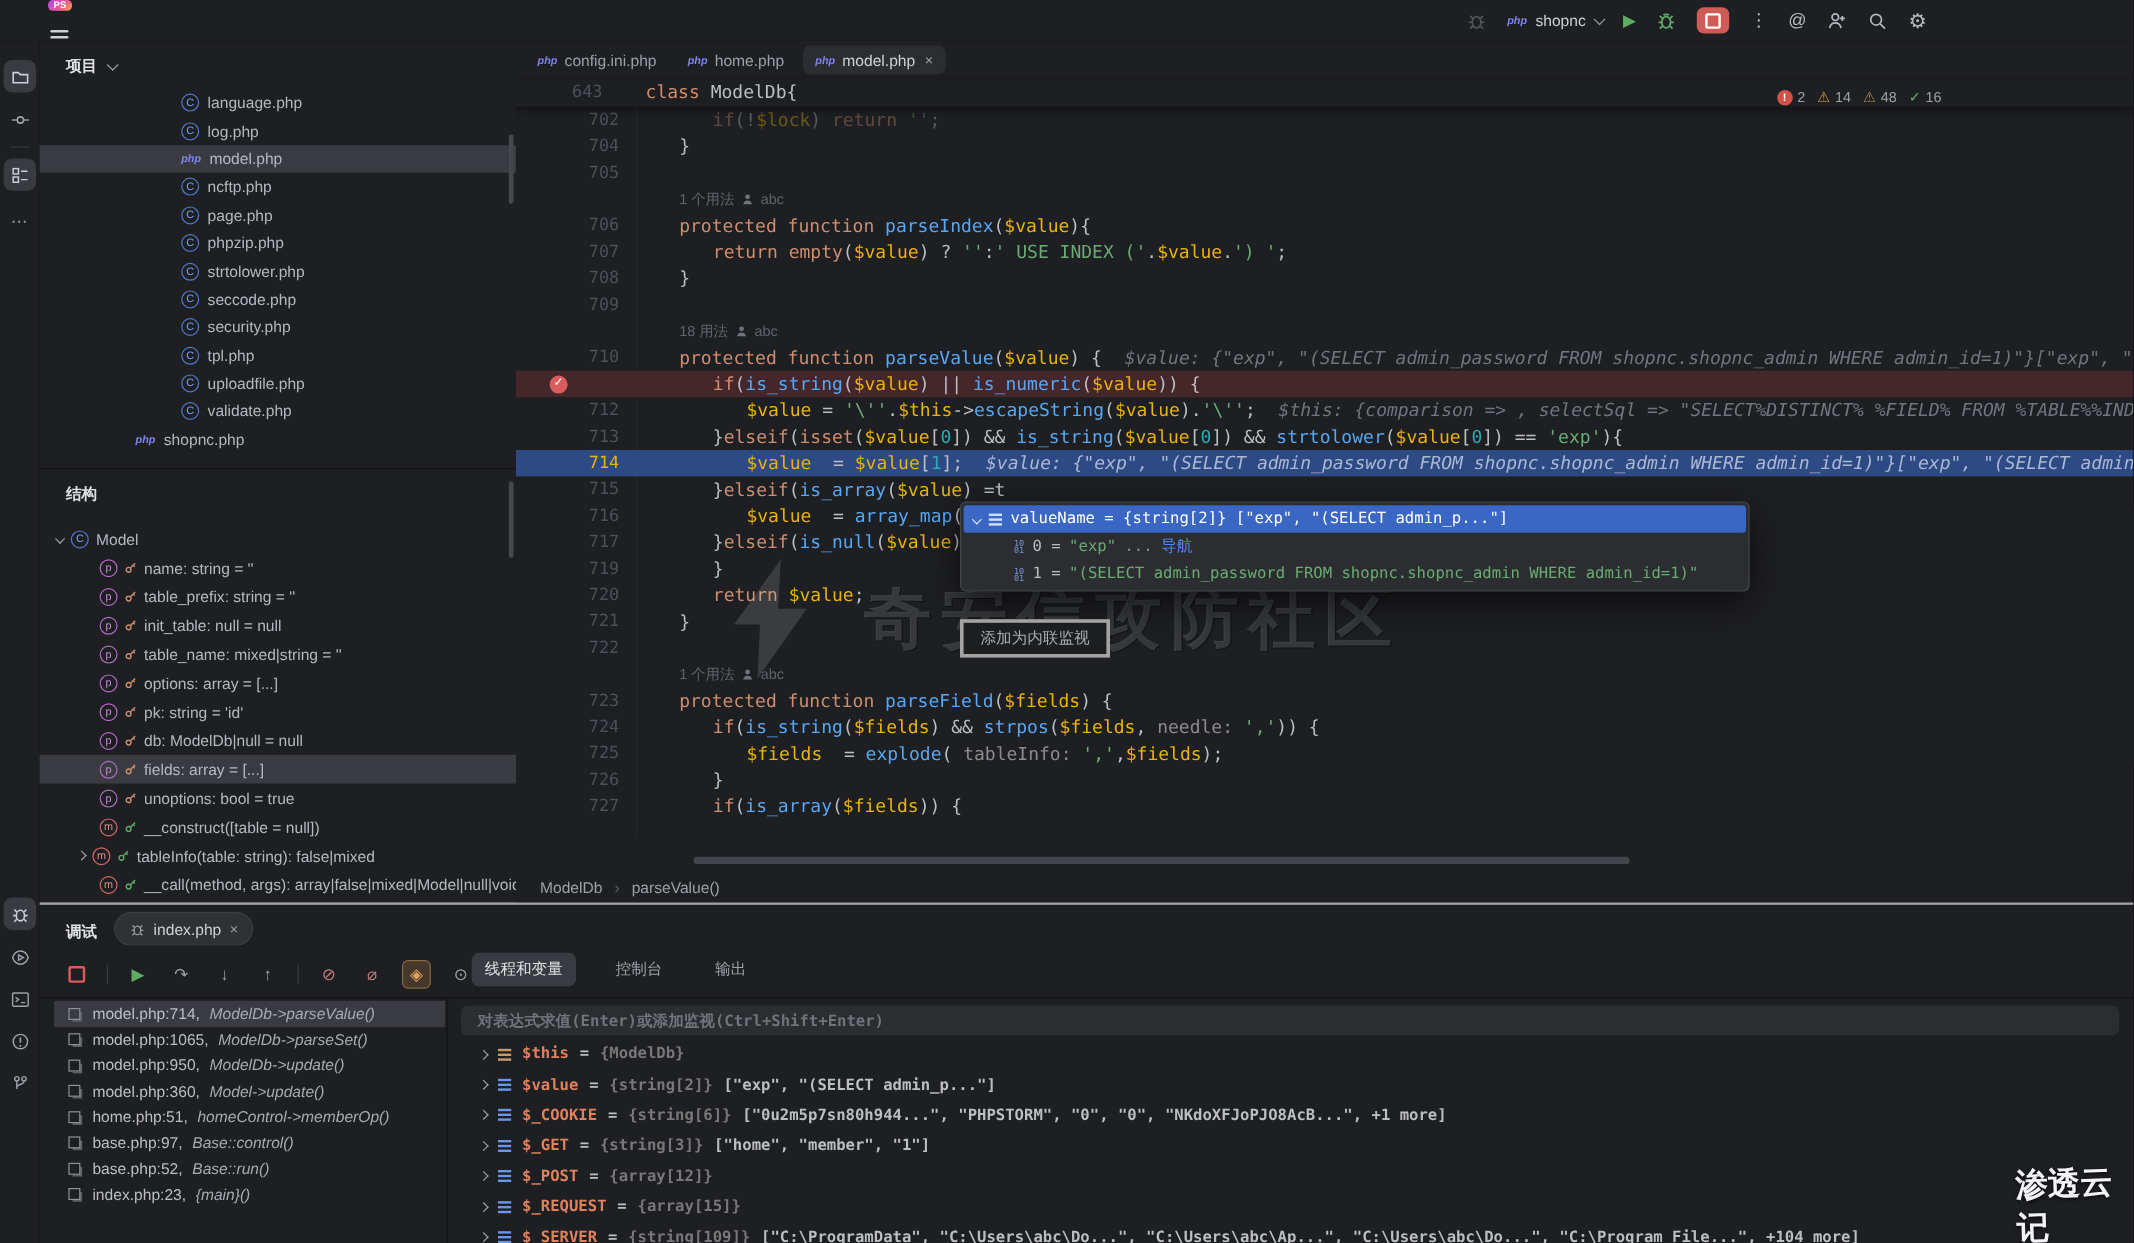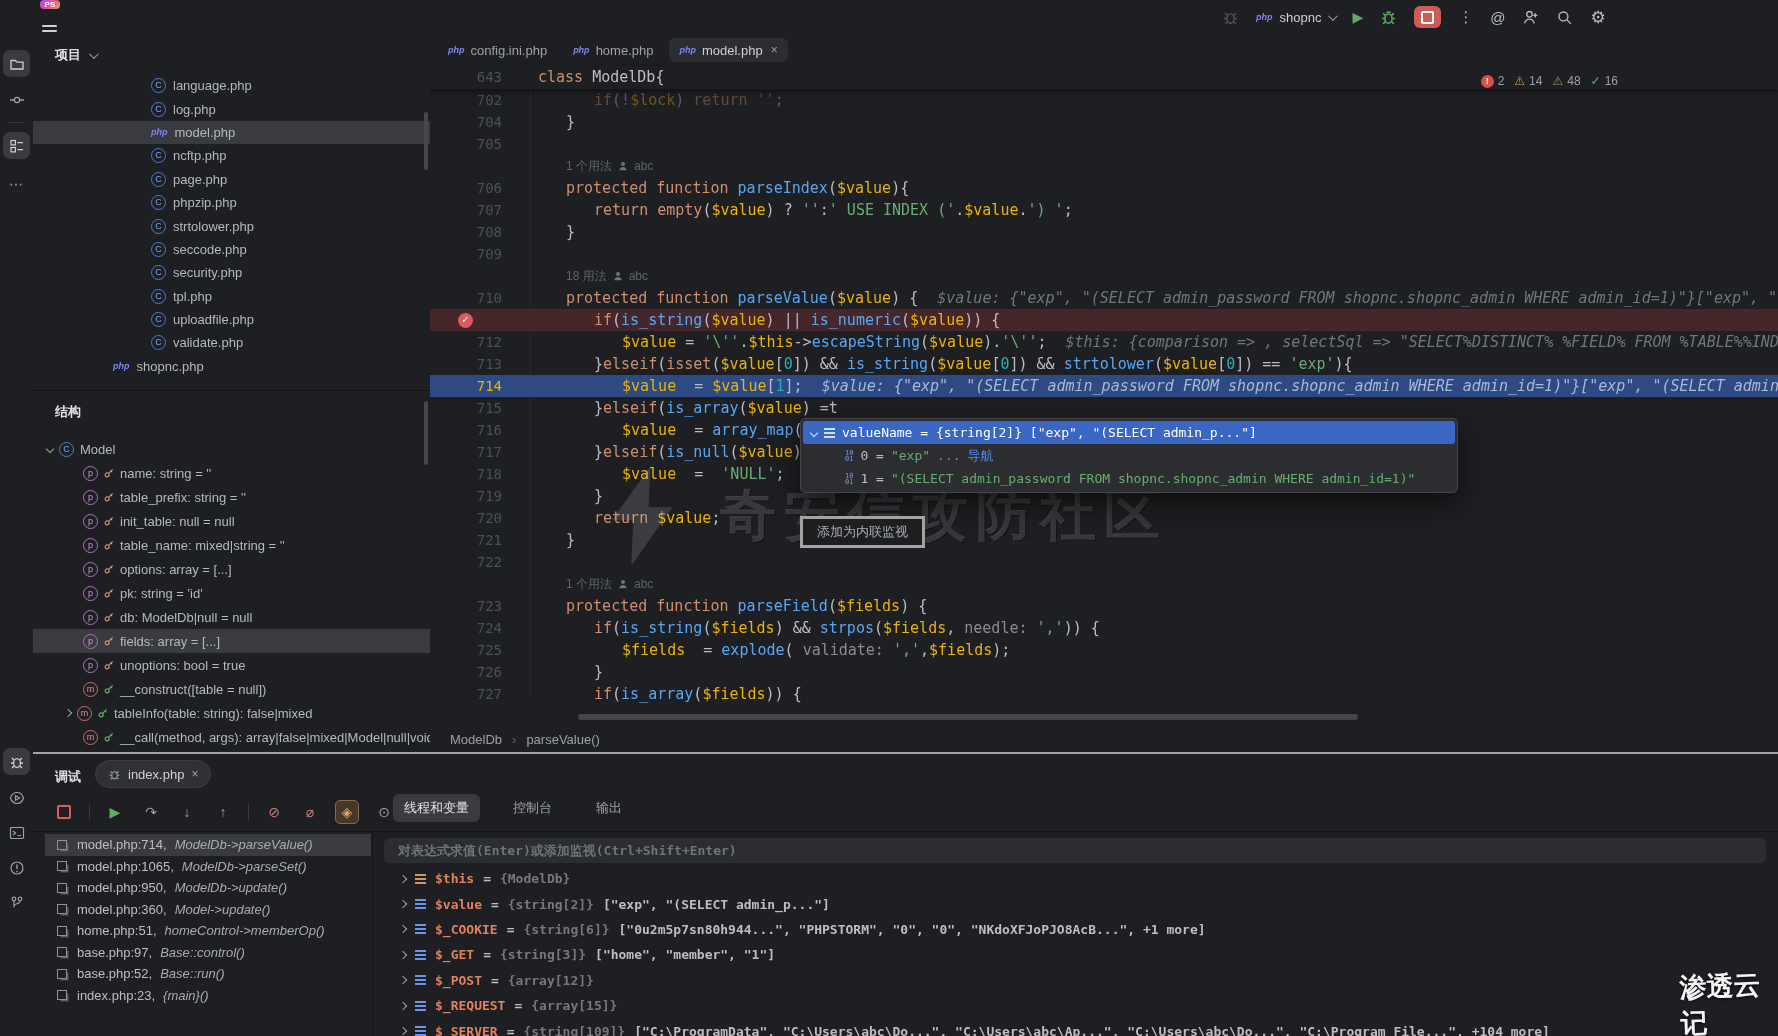--- a/index.html
+++ b/index.html
@@ -42,21 +42,21 @@
   .treechev.right{transform:rotate(-45deg);}
   .sb-thumb{position:absolute;width:4px;border-radius:2px;background:#46484d;}
   
   .editor{position:absolute;left:430px;top:34px;width:1348px;height:718px;background:#1e1f22;overflow:hidden;}
   .tabsbar{position:absolute;left:0;top:0;width:100%;height:32px;display:flex;align-items:center;gap:6px;padding-left:8px;}
   .etab{display:flex;align-items:center;gap:6px;height:24px;padding:0 10px;border-radius:6px;color:#9da0a8;cursor:pointer;}
   .etab.active{background:#2b2d30;color:#ced0d6;}
   .etab .close{color:#9da0a8;font-size:12px;margin-left:2px;}
   .codewrap{position:absolute;left:0;top:55px;width:100%;font-family:"DejaVu Sans Mono",monospace;font-size:15px;}
   .crow{position:relative;height:22px;line-height:22px;white-space:pre;overflow:hidden;}
-  .crow .gut{position:absolute;left:0;top:0;width:72px;text-align:right;color:#4b5059;font-size:14px;}
+  .crow .gut{position:absolute;left:14px;top:0;width:72px;text-align:right;color:#4b5059;font-size:14px;}
   .crow.exec{background:#2d4a85;}
   .crow.exec .gut{color:#eab308;}
   .crow.bp{background:#45272b;}
   .code{display:block;}
   .kw{color:#cf8e6d;} .fn{color:#56a8f5;} .vr{color:#eab308;} .st{color:#6aab73;}
   .nm{color:#2aacb8;} .pl{color:#bcbec4;} .cls{color:#bcbec4;}
   .prm{color:#8c8c8c;}
   .hint{color:#70757e;font-style:italic;margin-left:10px;}
   .hintl{color:#aab8d2;font-style:italic;margin-left:10px;}
   .inlay{color:#5f646b;font-size:12px;font-family:"Liberation Sans",sans-serif;display:flex;align-items:center;gap:6px;}
@@ -456,32 +456,31 @@
               <path d="M1.3 9.3c.5-2.4 2-3.2 3.7-3.2s3.2.8 3.7 3.2z" fill="#6f737a"></path>
             </svg><span>abc</span></div></div>
         <div class="crow"><span class="gut">710</span><span class="code" style="padding-left:136px"><span class="kw">protected function </span><span class="fn">parseValue</span><span class="pl">(</span><span class="vr">$value</span><span class="pl">) { </span><span class="hint">$value: {"exp", "(SELECT admin_password FROM shopnc.shopnc_admin WHERE admin_id=1)"}["exp", "(SELECT adm</span></span></div>
         <div class="crow bp"><span class="gut"></span><span class="code" style="padding-left:164px"><span class="kw">if</span><span class="pl">(</span><span class="fn">is_string</span><span class="pl">(</span><span class="vr">$value</span><span class="pl">) || </span><span class="fn">is_numeric</span><span class="pl">(</span><span class="vr">$value</span><span class="pl">)) {</span></span><span class="bpdot">✓</span></div>
         <div class="crow"><span class="gut">712</span><span class="code" style="padding-left:192px"><span class="vr">$value</span><span class="pl"> = </span><span class="st">'\''</span><span class="pl">.</span><span class="vr">$this</span><span class="pl">-&gt;</span><span class="fn">escapeString</span><span class="pl">(</span><span class="vr">$value</span><span class="pl">).</span><span class="st">'\''</span><span class="pl">; </span><span class="hint">$this: {comparison =&gt; , selectSql =&gt; "SELECT%DISTINCT% %FIELD% FROM %TABLE%%INDEX%%JOIN%</span></span></div>
         <div class="crow"><span class="gut">713</span><span class="code" style="padding-left:164px"><span class="pl">}</span><span class="kw">elseif</span><span class="pl">(</span><span class="kw">isset</span><span class="pl">(</span><span class="vr">$value</span><span class="pl">[</span><span class="nm">0</span><span class="pl">]) &amp;&amp; </span><span class="fn">is_string</span><span class="pl">(</span><span class="vr">$value</span><span class="pl">[</span><span class="nm">0</span><span class="pl">]) &amp;&amp; </span><span class="fn">strtolower</span><span class="pl">(</span><span class="vr">$value</span><span class="pl">[</span><span class="nm">0</span><span class="pl">]) == </span><span class="st">'exp'</span><span class="pl">){</span></span></div>
         <div class="crow exec"><span class="gut">714</span><span class="code" style="padding-left:192px"><span class="vr">$value</span><span class="pl">  = </span><span class="vr">$value</span><span class="pl">[</span><span class="nm">1</span><span class="pl">]; </span><span class="hintl">$value: {"exp", "(SELECT admin_password FROM shopnc.shopnc_admin WHERE admin_id=1)"}["exp", "(SELECT admin_p..."]</span></span></div>
         <div class="crow"><span class="gut">715</span><span class="code" style="padding-left:164px"><span class="pl">}</span><span class="kw">elseif</span><span class="pl">(</span><span class="fn">is_array</span><span class="pl">(</span><span class="vr">$value</span><span class="pl">) =t</span></span></div>
         <div class="crow"><span class="gut">716</span><span class="code" style="padding-left:192px"><span class="vr">$value</span><span class="pl">  = </span><span class="fn">array_map</span><span class="pl">(a</span></span></div>
         <div class="crow"><span class="gut">717</span><span class="code" style="padding-left:164px"><span class="pl">}</span><span class="kw">elseif</span><span class="pl">(</span><span class="fn">is_null</span><span class="pl">(</span><span class="vr">$value</span><span class="pl">)){</span></span></div>
-        <div class="crow"><span class="gut">718</span><span class="code" style="padding-left:192px"><span class="vr">$value</span><span class="pl">  =  </span><span class="st">'NULL'</span><span class="pl">;</span></span></div>
         <div class="crow"><span class="gut">719</span><span class="code" style="padding-left:164px"><span class="pl">}</span></span></div>
         <div class="crow"><span class="gut">720</span><span class="code" style="padding-left:164px"><span class="kw">return </span><span class="vr">$value</span><span class="pl">;</span></span></div>
         <div class="crow"><span class="gut">721</span><span class="code" style="padding-left:136px"><span class="pl">}</span></span></div>
         <div class="crow"><span class="gut">722</span><span class="code" style="padding-left:136px"></span></div>
         <div class="crow"><span class="gut"></span><div class="code inlay" style="padding-left:136px"><span>1 个用法</span><svg class="usageicon" width="10" height="10" viewBox="0 0 10 10">
               <circle cx="5" cy="3" r="2" fill="#6f737a"></circle>
               <path d="M1.3 9.3c.5-2.4 2-3.2 3.7-3.2s3.2.8 3.7 3.2z" fill="#6f737a"></path>
             </svg><span>abc</span></div></div>
         <div class="crow"><span class="gut">723</span><span class="code" style="padding-left:136px"><span class="kw">protected function </span><span class="fn">parseField</span><span class="pl">(</span><span class="vr">$fields</span><span class="pl">) {</span></span></div>
         <div class="crow"><span class="gut">724</span><span class="code" style="padding-left:164px"><span class="kw">if</span><span class="pl">(</span><span class="fn">is_string</span><span class="pl">(</span><span class="vr">$fields</span><span class="pl">) &amp;&amp; </span><span class="fn">strpos</span><span class="pl">(</span><span class="vr">$fields</span><span class="pl">, </span><span class="prm">needle: </span><span class="st">','</span><span class="pl">)) {</span></span></div>
-        <div class="crow"><span class="gut">725</span><span class="code" style="padding-left:192px"><span class="vr">$fields</span><span class="pl">  = </span><span class="fn">explode</span><span class="pl">( </span><span class="prm">validate: </span><span class="st">','</span><span class="pl">,</span><span class="vr">$fields</span><span class="pl">);</span></span></div>
+        <div class="crow"><span class="gut">725</span><span class="code" style="padding-left:192px"><span class="vr">$fields</span><span class="pl">  = </span><span class="fn">explode</span><span class="pl">( </span><span class="prm">tableInfo: </span><span class="st">','</span><span class="pl">,</span><span class="vr">$fields</span><span class="pl">);</span></span></div>
         <div class="crow"><span class="gut">726</span><span class="code" style="padding-left:164px"><span class="pl">}</span></span></div>
         <div class="crow"><span class="gut">727</span><span class="code" style="padding-left:164px"><span class="kw">if</span><span class="pl">(</span><span class="fn">is_array</span><span class="pl">(</span><span class="vr">$fields</span><span class="pl">)) {</span></span></div>
       </div>
     <div class="hscroll"></div>
     <div class="bcrumb">
       <span>ModelDb</span>
       <span class="sep">›</span>
       <span>parseValue()</span>
     </div>
   </div>

